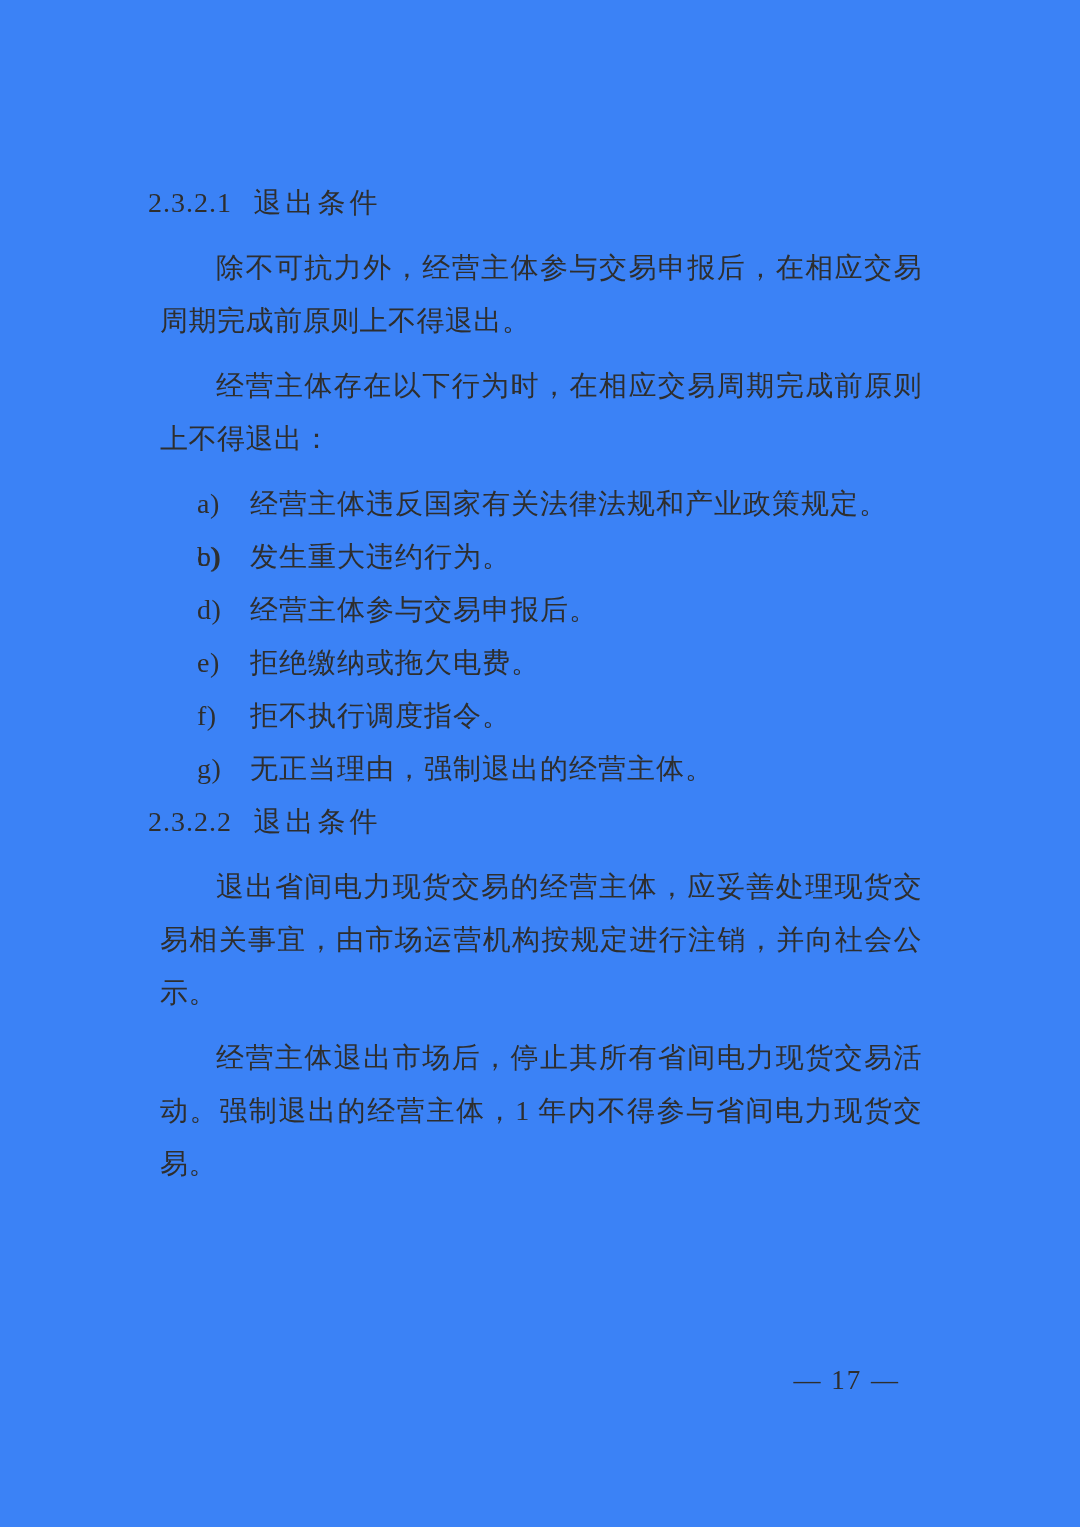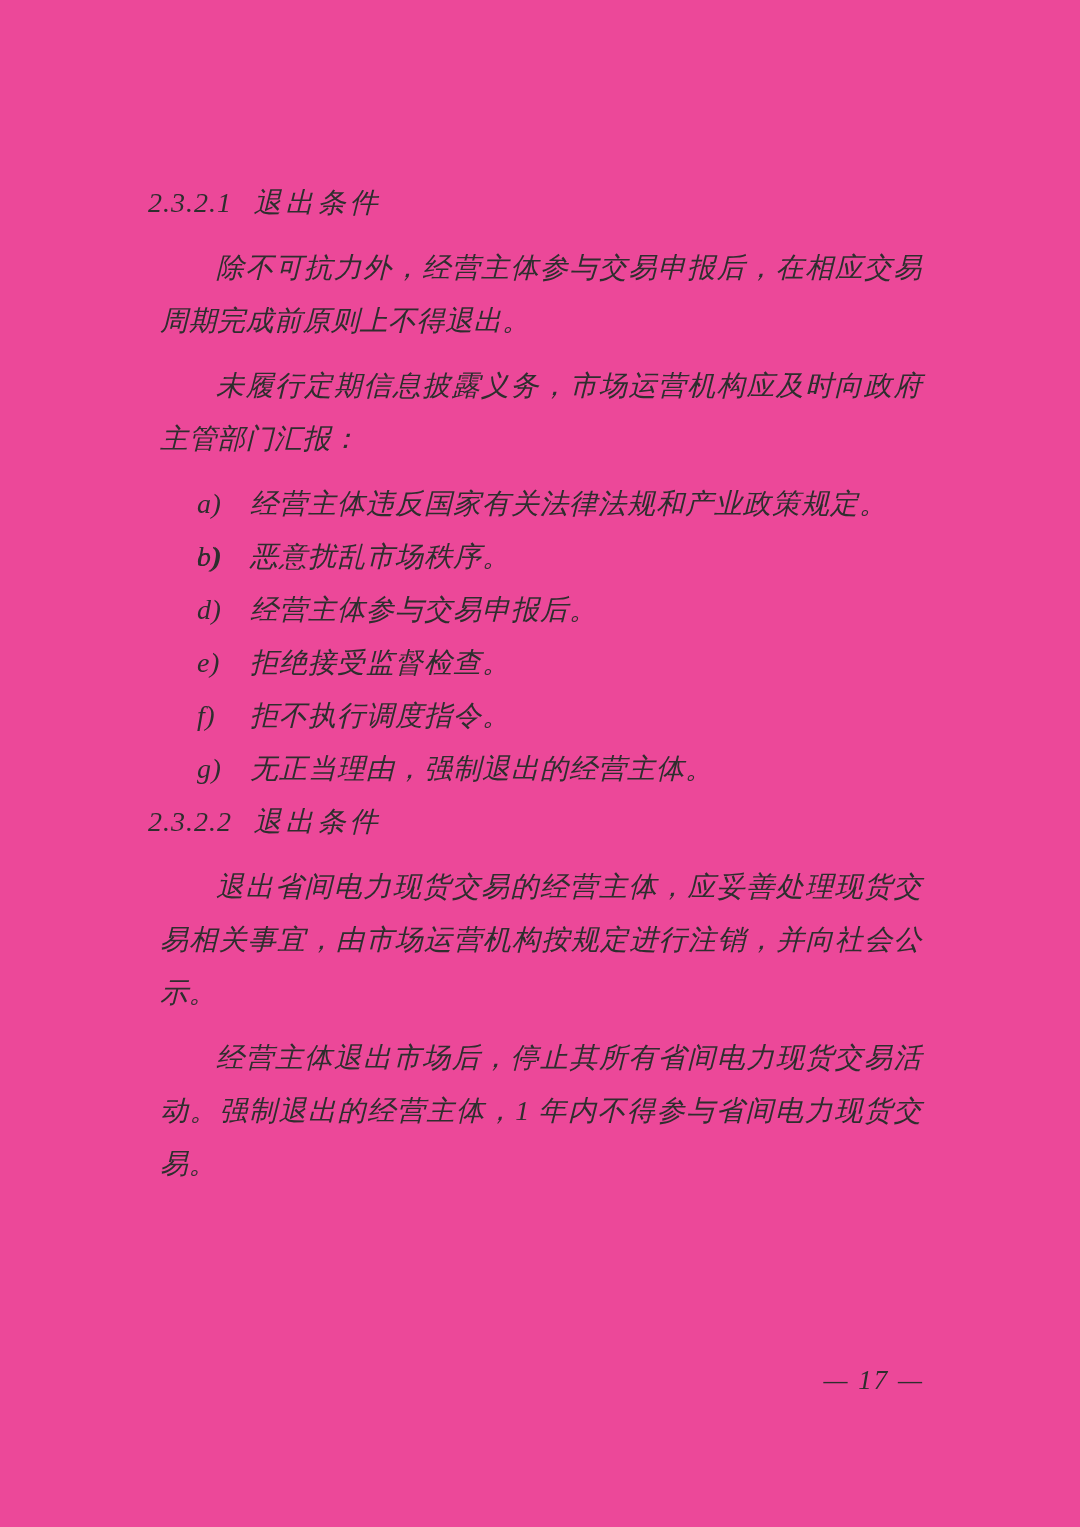--- a/index.html
+++ b/index.html
@@ -4,25 +4,24 @@
 <style>
   html, body {
     margin: 0;
     padding: 0;
     background: #ffffff;
   }
   .page {
     position: relative;
     width: 1080px;
     height: 1527px;
-    background: #ec4899;
+    background: #3b82f6;
     overflow: hidden;
     font-family: "Liberation Serif", "DejaVu Serif", serif;
     color: #2e2e2e;
-    font-style: italic;
   }
   .content {
     position: absolute;
     left: 148px;
     top: 176px;
     width: 786px;
     font-size: 28px;
     line-height: 53px;
     text-align: justify;
     letter-spacing: 0.5px;
@@ -61,61 +60,61 @@
     left: 49px;
     top: 0;
   }
   .list-text {
     letter-spacing: 1px;
     margin-top: 40px;
   }
   .page-number {
     position: absolute;
     top: 1360px;
-    right: 156px;
+    right: 180px;
     font-size: 27px;
     line-height: 40px;
     color: #2e2e2e;
     letter-spacing: 2px;
   }
 </style>
 </head>
 <body>
 
 <div class="page">
   <div class="content">
 
     <h4 class="section-heading">
       <span class="heading-number">2.3.2.1</span>
       <span class="heading-title">退出条件</span>
     </h4>
 
     <p class="para">除不可抗力外，经营主体参与交易申报后，在相应交易周期完成前原则上不得退出。</p>
 
-    <p class="para">未履行定期信息披露义务，市场运营机构应及时向政府主管部门汇报：</p>
+    <p class="para">经营主体存在以下行为时，在相应交易周期完成前原则上不得退出：</p>
 
     <ul class="cond-list">
       <li class="list-item">
         <span class="list-marker">a)</span>
         <span class="list-text">经营主体违反国家有关法律法规和产业政策规定。</span>
       </li>
       <li class="list-item">
         <span class="list-marker">b)</span>
       </li>
       <li class="list-item">
         <span class="list-marker">c)</span>
-        <span class="list-text">恶意扰乱市场秩序。</span>
+        <span class="list-text">发生重大违约行为。</span>
       </li>
       <li class="list-item">
         <span class="list-marker">d)</span>
         <span class="list-text">经营主体参与交易申报后。</span>
       </li>
       <li class="list-item">
         <span class="list-marker">e)</span>
-        <span class="list-text">拒绝接受监督检查。</span>
+        <span class="list-text">拒绝缴纳或拖欠电费。</span>
       </li>
       <li class="list-item">
         <span class="list-marker">f)</span>
         <span class="list-text">拒不执行调度指令。</span>
       </li>
       <li class="list-item">
         <span class="list-marker">g)</span>
         <span class="list-text">无正当理由，强制退出的经营主体。</span>
       </li>
     </ul>

